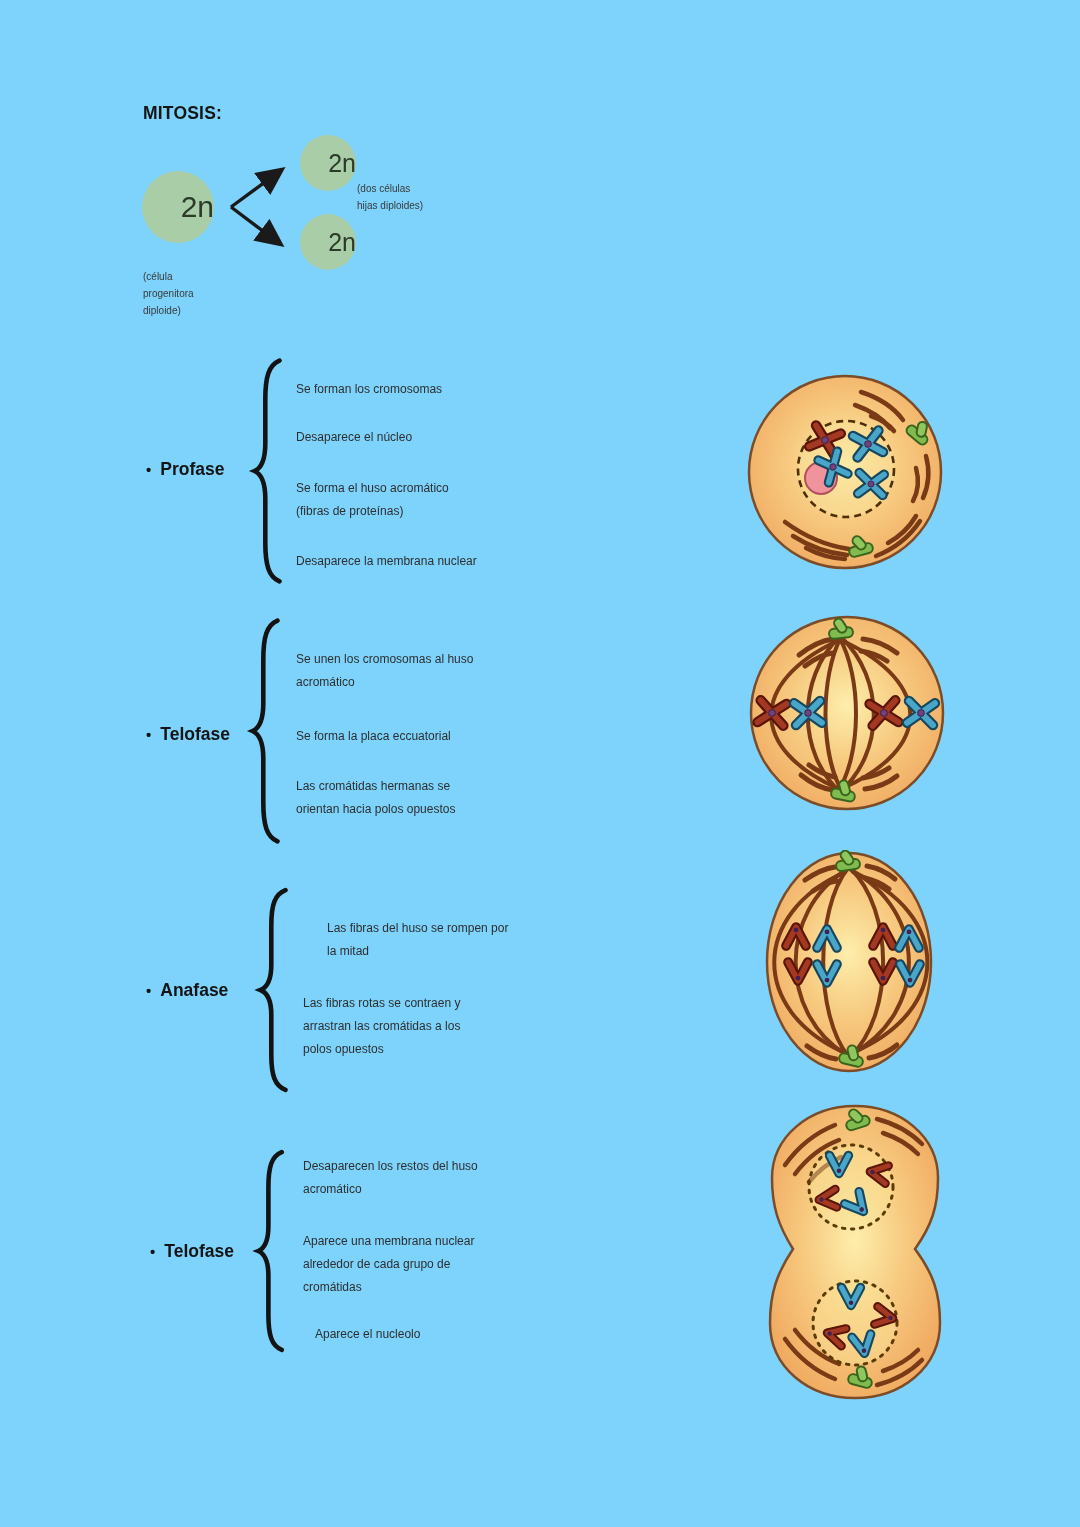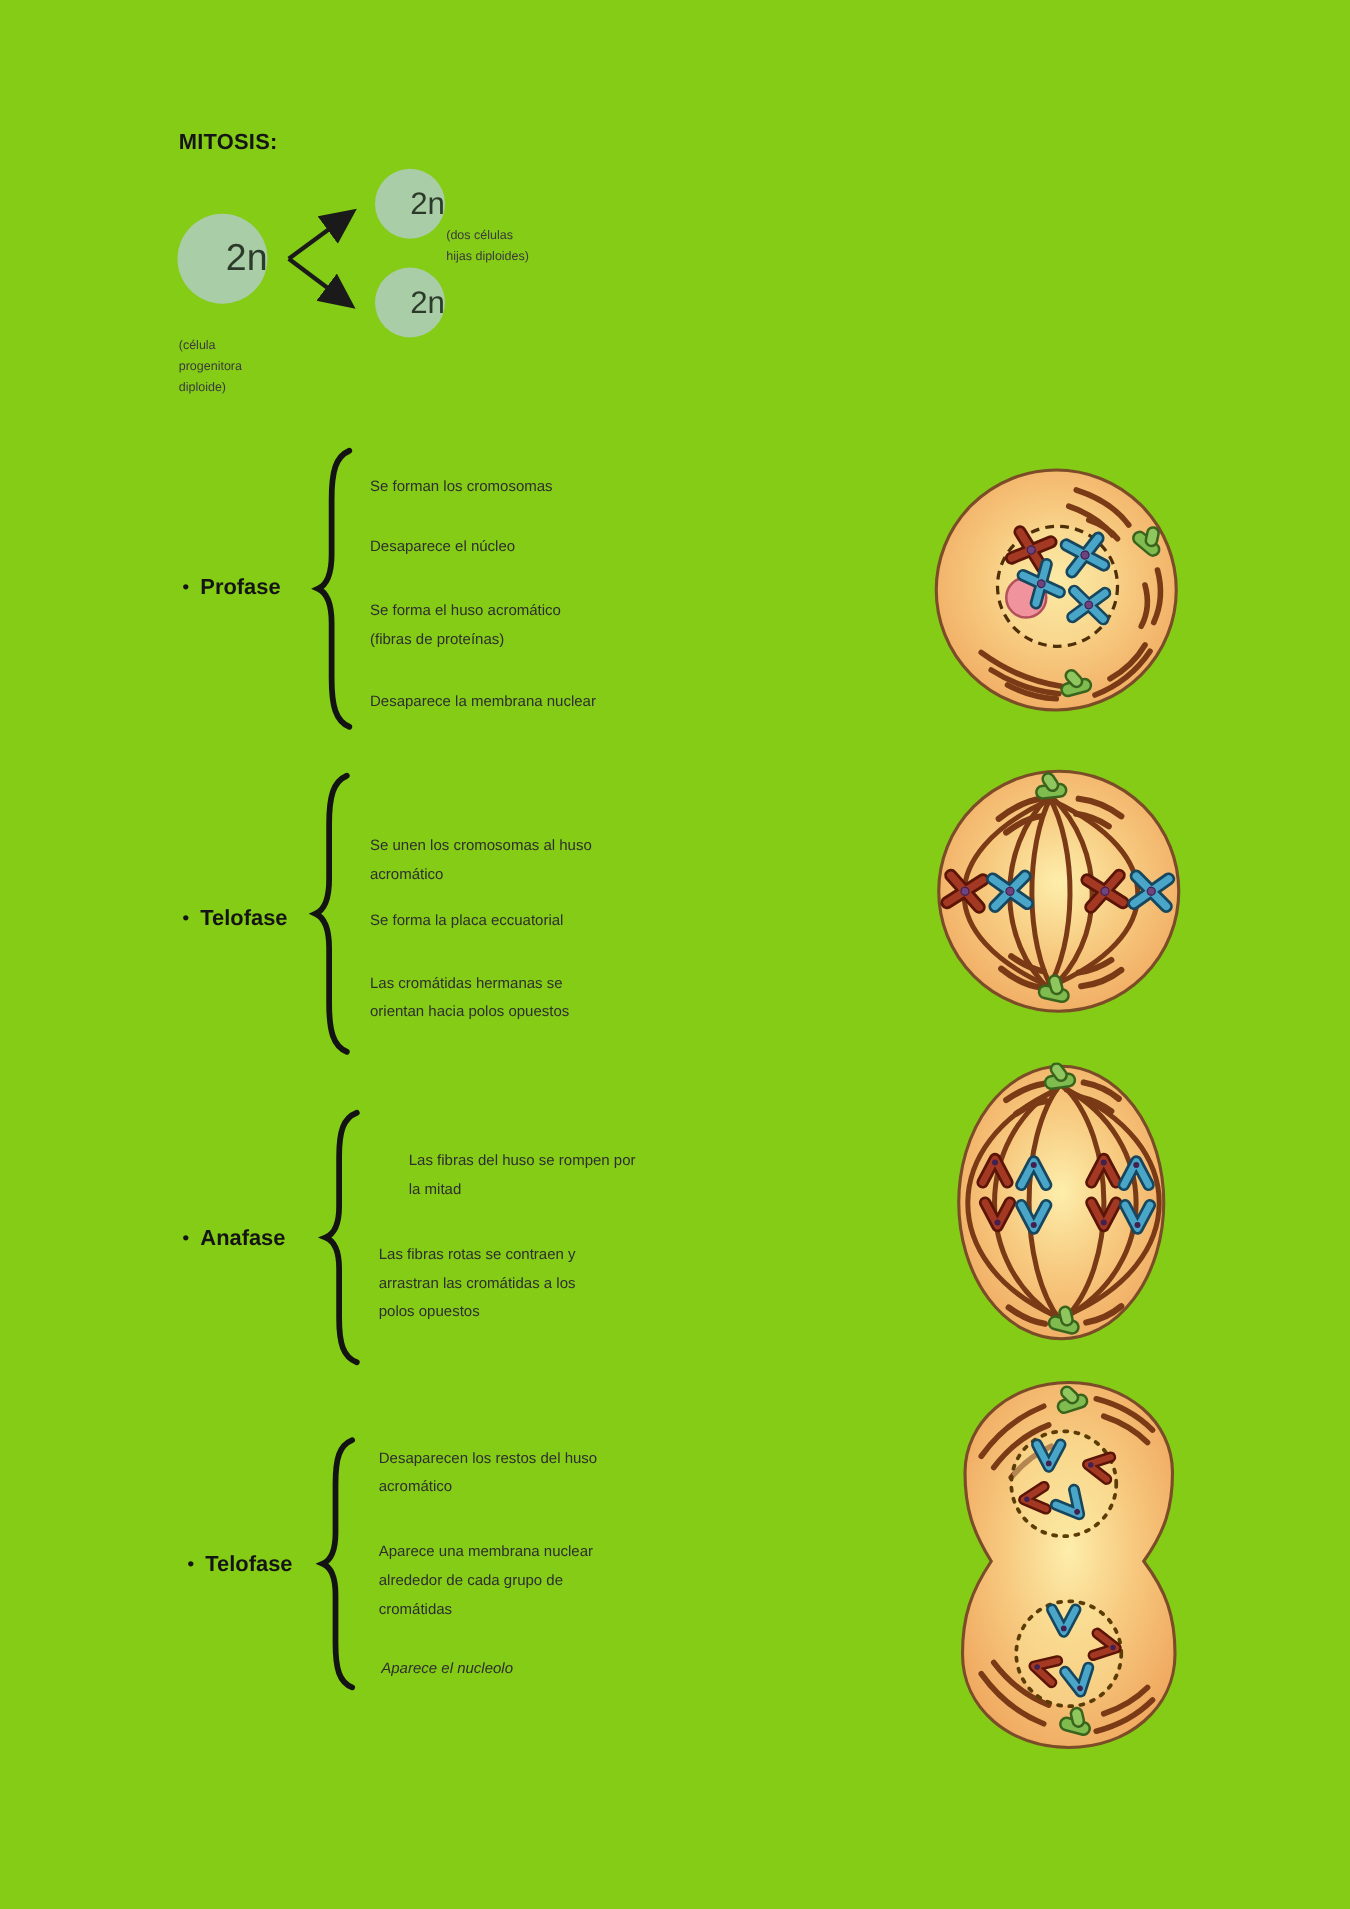--- a/index.html
+++ b/index.html
@@ -1,16 +1,16 @@
 <!DOCTYPE html>
 <html><head>
 <meta charset="utf-8">
 <style>
   html,body{margin:0;padding:0;background:#fff;}
-  .page{position:relative;width:1080px;height:1527px;background:#84cc16;overflow:hidden;
+  .page{position:relative;width:1080px;height:1527px;background:#7dd3fc;overflow:hidden;
         font-family:"Liberation Sans",sans-serif;color:#2e2e2e;}
   .abs{position:absolute;}
   .title{font-size:17.5px;font-weight:bold;color:#151515;letter-spacing:.2px;}
   .cell-circle{border-radius:50%;background:#a9cda6;display:flex;align-items:center;justify-content:flex-end;
                color:#2c3a2a;}
   .cell-circle.parent{width:72px;height:72px;font-size:30px;}
   .cell-circle.daughter{width:56px;height:56px;font-size:25px;}
   .caption{font-size:10px;line-height:17px;color:#3a3a3a;white-space:pre-line;}
   .phase-label{display:flex;align-items:center;gap:9px;font-size:17.5px;font-weight:bold;color:#141414;}
   .bullet{font-size:15px;line-height:1;}
@@ -119,21 +119,21 @@
     <use href="#centriole" transform="translate(116,178) rotate(-15)"></use>
   </svg>
 
   <div class="abs phase-label" style="left:146px;top:724px;">
     <span class="bullet">•</span>
     <span>Telofase</span>
   </div>
   <svg class="abs brace" style="left:248px;top:616px;" width="34" height="230" viewBox="0 0 30 100" preserveAspectRatio="none">
     <path d="M26,2 C16.5,4 13.5,9 13.5,19 L13.5,38 C13.5,45.5 9.5,48.8 4,50 C9.5,51.2 13.5,54.5 13.5,62 L13.5,81 C13.5,91 16.5,96 26,98" stroke="#131313" stroke-width="4.6" fill="none" stroke-linecap="round" vector-effect="non-scaling-stroke"></path>
   </svg>
-  <div class="abs point" style="left:296px;top:648px;margin-top:17px;">Se unen los cromosomas al huso
+  <div class="abs point" style="left:296px;top:648px;">Se unen los cromosomas al huso
 acromático</div>
   <div class="abs point" style="left:296px;top:725px;">Se forma la placa eccuatorial</div>
   <div class="abs point" style="left:296px;top:775px;">Las cromátidas hermanas se
 orientan hacia polos opuestos</div>
 
   <svg class="abs" style="left:747px;top:613px;" width="200" height="200" viewBox="0 0 200 200">
     <circle cx="100" cy="100" r="96" fill="url(#cellFill)" stroke="#7b4c27" stroke-width="2.5"></circle>
     <g stroke="#7a3a16" stroke-width="4" stroke-linecap="round" fill="none">
       <path d="M90,28 C 2,70 2,136 92,176"></path>
       <path d="M92,24 C 50,66 50,140 94,180"></path>
@@ -204,21 +204,21 @@
     <span>Telofase</span>
   </div>
   <svg class="abs brace" style="left:254px;top:1148px;" width="32" height="206" viewBox="0 0 30 100" preserveAspectRatio="none">
     <path d="M26,2 C16.5,4 13.5,9 13.5,19 L13.5,38 C13.5,45.5 9.5,48.8 4,50 C9.5,51.2 13.5,54.5 13.5,62 L13.5,81 C13.5,91 16.5,96 26,98" stroke="#131313" stroke-width="4.6" fill="none" stroke-linecap="round" vector-effect="non-scaling-stroke"></path>
   </svg>
   <div class="abs point" style="left:303px;top:1155px;">Desaparecen los restos del huso
 acromático</div>
   <div class="abs point" style="left:303px;top:1230px;">Aparece una membrana nuclear
 alrededor de cada grupo de
 cromátidas</div>
-  <div class="abs point" style="left:305px;top:1323px;font-style:italic;">Aparece el nucleolo</div>
+  <div class="abs point" style="left:315px;top:1323px;">Aparece el nucleolo</div>
 
   <svg class="abs" style="left:765px;top:1103px;" width="178" height="298" viewBox="0 0 178 298">
     <path d="M28,146 C 13,122 7,103 7,75 C 7,34 44,3 90,3 C 136,3 173,34 173,75 C 173,103 167,122 150,146
              C 168,170 175,190 175,220 C 175,264 137,295 90,295 C 43,295 5,264 5,220 C 5,190 12,170 28,146 Z" fill="url(#cellFill)" stroke="#7b4c27" stroke-width="2.5"></path>
     <g stroke="#7a3a16" stroke-width="4.5" stroke-linecap="round" fill="none">
       <path d="M20,62 q 20,-28 50,-40"></path>
       <path d="M30,71 q 18,-24 44,-34"></path>
       <path d="M44,79 q 14,-17 32,-25"></path>
       <path d="M112,16 q 27,7 45,25"></path>
       <path d="M118,30 q 21,7 35,21"></path>

